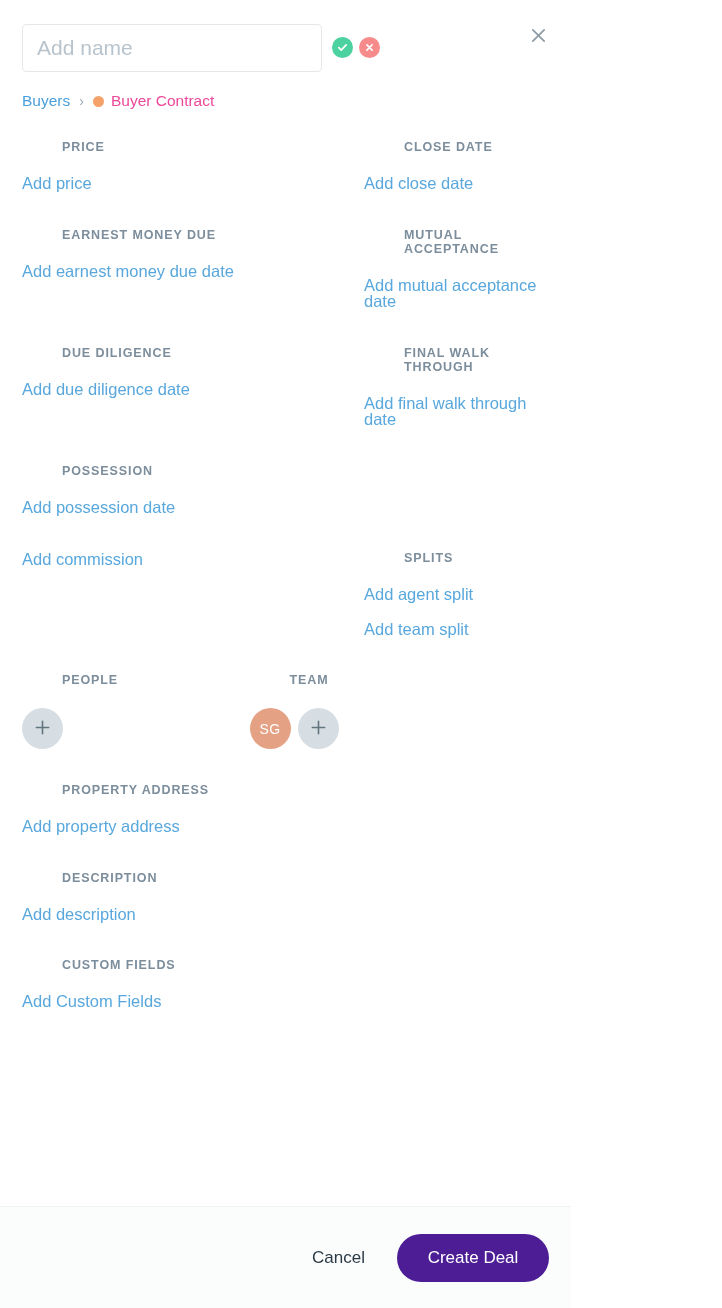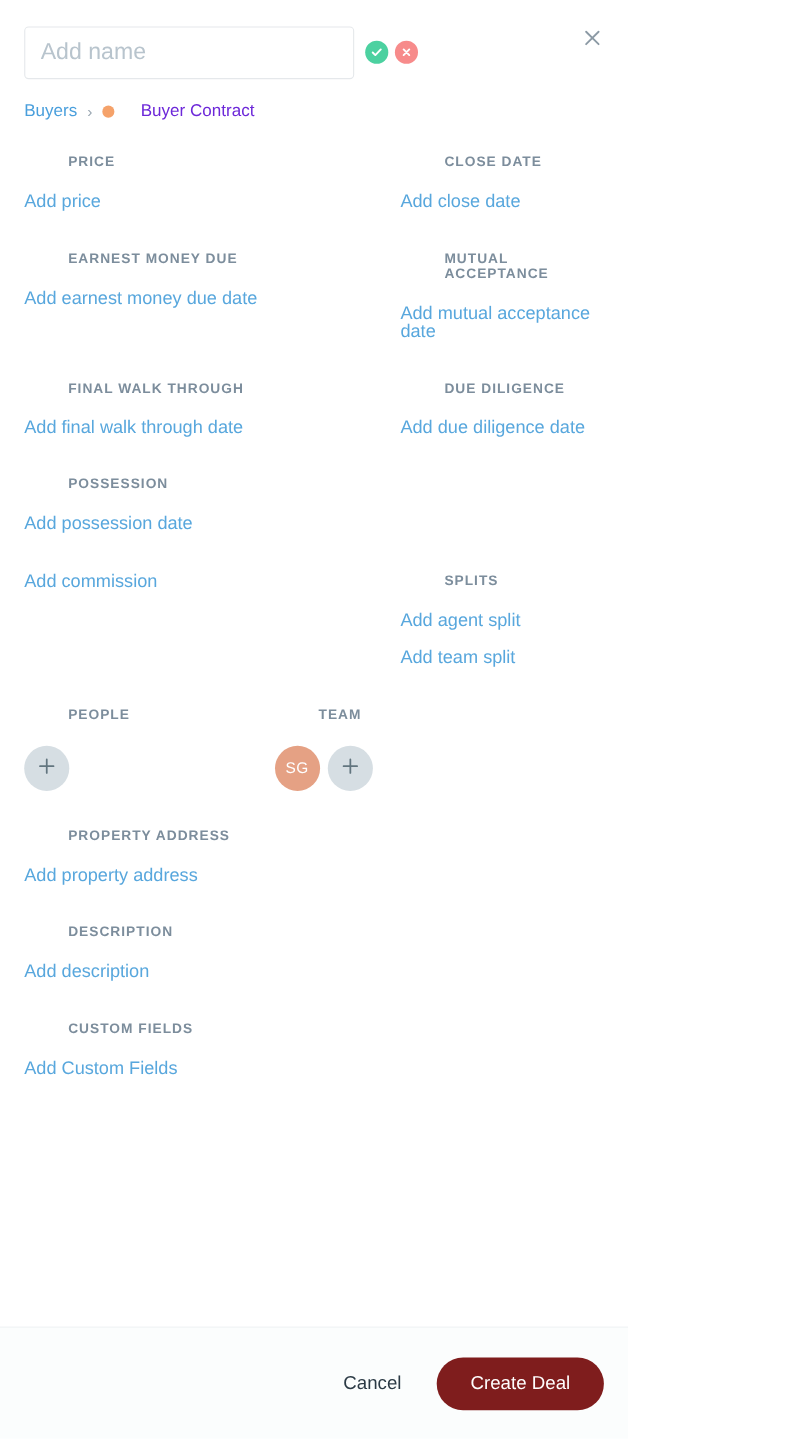--- a/index.html
+++ b/index.html
@@ -104,22 +104,22 @@
     cursor: pointer;
     text-decoration: none;
   }
   .crumb-sep {
     color: #9aa7b2;
     font-size: 14px;
   }
   .crumb-type {
     display: flex;
     align-items: center;
-    gap: 24px;
-    color: #6d28d9;
+    gap: 7px;
+    color: #ec4899;
     cursor: pointer;
   }
   .type-dot {
     width: 11px;
     height: 11px;
     border-radius: 50%;
     background: #f5a26a;
     display: inline-block;
     flex: 0 0 auto;
   }
@@ -222,21 +222,21 @@
     background: none;
     border: none;
     font-family: "Liberation Sans", sans-serif;
     font-size: 17px;
     color: #2b3a45;
     cursor: pointer;
     padding: 6px 4px;
   }
 
   .btn-primary {
-    background: #7f1d1d;
+    background: #4c1d95;
     border: none;
     border-radius: 24px;
     color: #ffffff;
     font-family: "Liberation Sans", sans-serif;
     font-size: 17px;
     padding: 0 28px;
     height: 48px;
     min-width: 152px;
     cursor: default;
   }
@@ -303,27 +303,27 @@
         <div class="field-label">EARNEST MONEY DUE</div>
         <a class="field-link">Add earnest money due date</a>
       </div>
 
       <div class="field-block">
         <div class="field-label">MUTUAL ACCEPTANCE</div>
         <a class="field-link">Add mutual acceptance date</a>
       </div>
 
       <div class="field-block">
+        <div class="field-label">DUE DILIGENCE</div>
+        <a class="field-link">Add due diligence date</a>
+      </div>
+
+      <div class="field-block">
         <div class="field-label">FINAL WALK THROUGH</div>
         <a class="field-link">Add final walk through date</a>
-      </div>
-
-      <div class="field-block">
-        <div class="field-label">DUE DILIGENCE</div>
-        <a class="field-link">Add due diligence date</a>
       </div>
 
       <div class="field-block">
         <div class="field-label">POSSESSION</div>
         <a class="field-link">Add possession date</a>
       </div>
 
       <div class="spacer-block"></div>
 
       <div class="field-block">

